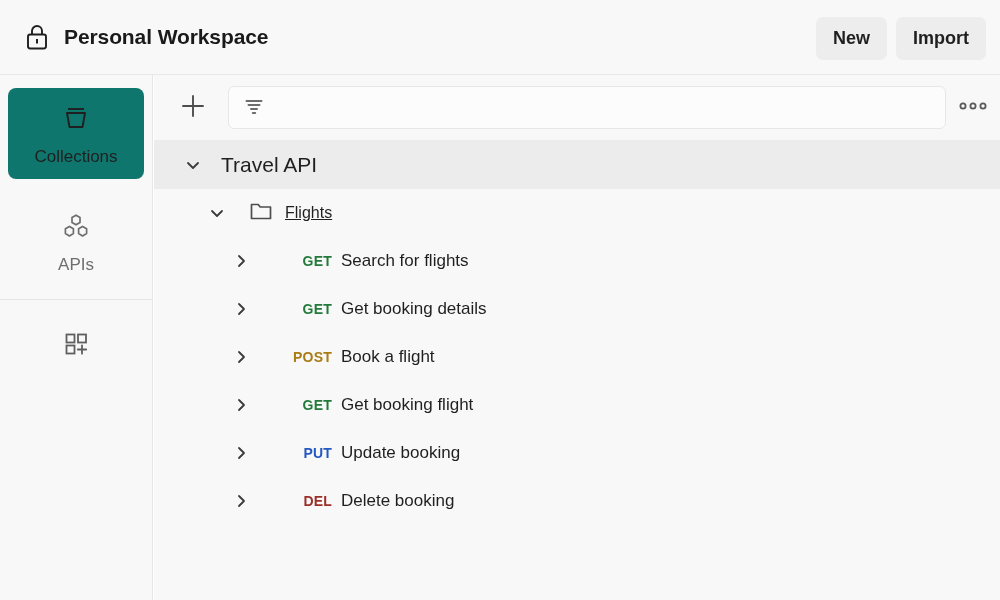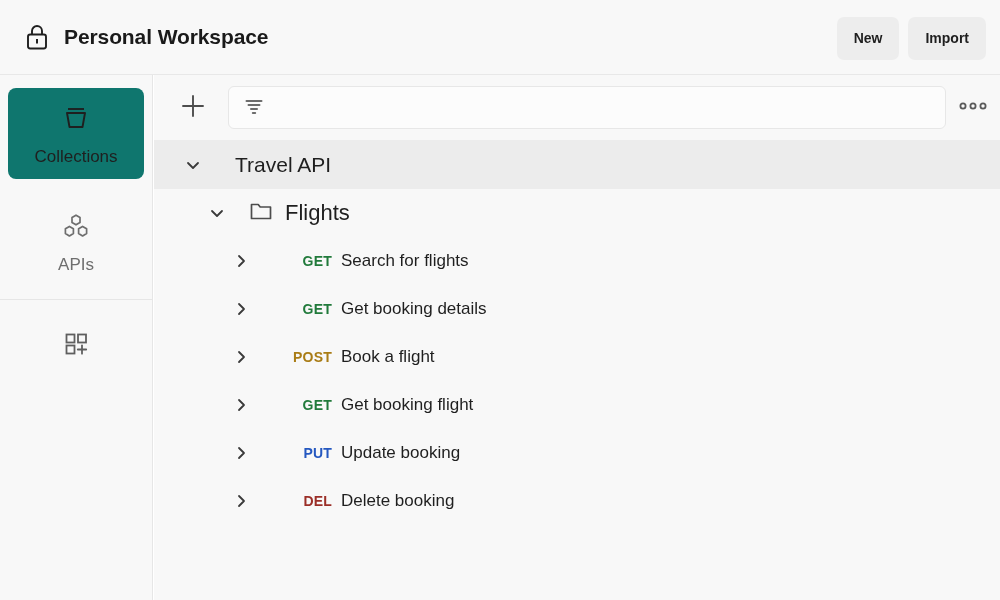--- a/index.html
+++ b/index.html
@@ -28,21 +28,21 @@
     font-size: 21px; font-weight: bold; color: #1a1a1a;
     letter-spacing: -0.1px;
   }
   #header-actions {
     position: absolute; right: 14px; top: 17px;
     display: flex; gap: 9px; align-items: center;
   }
   .hdr-btn {
     height: 43px; background: #ededed; border: none;
     border-radius: 7px; font-family: inherit;
-    font-size: 14px; font-weight: bold; color: #1f1f1f;
+    font-size: 18px; font-weight: bold; color: #1f1f1f;
     padding: 0 17px; cursor: pointer; line-height: 43px;
   }
 
   
   #rail {
     position: absolute; top: 75px; left: 0;
     width: 153px; height: 525px;
     background: #f8f8f8;
     border-right: 1px solid #e6e6e6;
   }
@@ -109,25 +109,25 @@
   .tree-row.collection { background: #ececec; height: 49px; }
   .chev {
     width: 26px; height: 26px; flex: 0 0 26px;
     display: flex; align-items: center; justify-content: center;
   }
   .collection .chev { margin-left: 26px; }
   .folder-row .chev { margin-left: 50px; }
   .request-row .chev { margin-left: 74px; }
 
   .collection-name {
-    margin-left: 29px; font-size: 21px; color: #1f1f1f;
+    margin-left: 15px; font-size: 21px; color: #1f1f1f;
   }
   .folder-icon { margin-left: 19px; display: block; }
   .folder-name {
-    margin-left: 12px; font-size: 22px; color: #1f1f1f;
+    margin-left: 12px; font-size: 16px; color: #1f1f1f; text-decoration: underline;
   }
   .method {
     width: 78px; flex: 0 0 78px;
     text-align: right; font-size: 14px; font-weight: bold;
     letter-spacing: 0.2px;
   }
   .request-name {
     margin-left: 9px; font-size: 17px; color: #1f1f1f;
   }
 </style>

